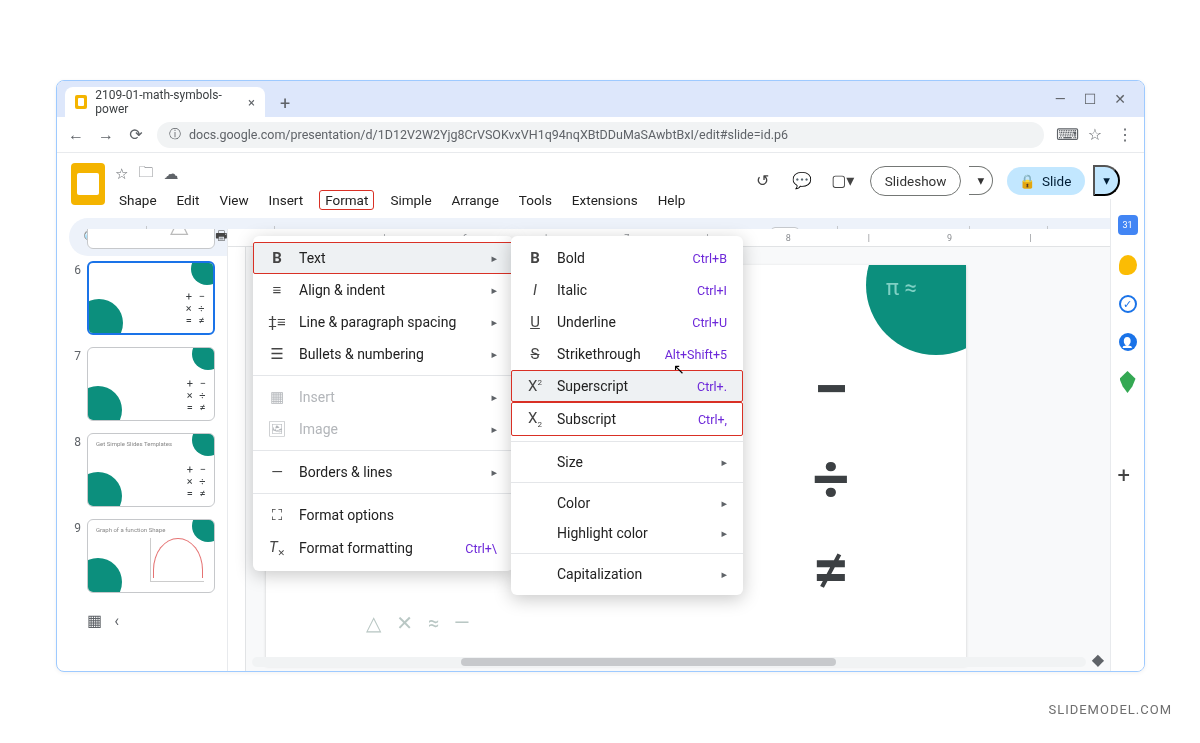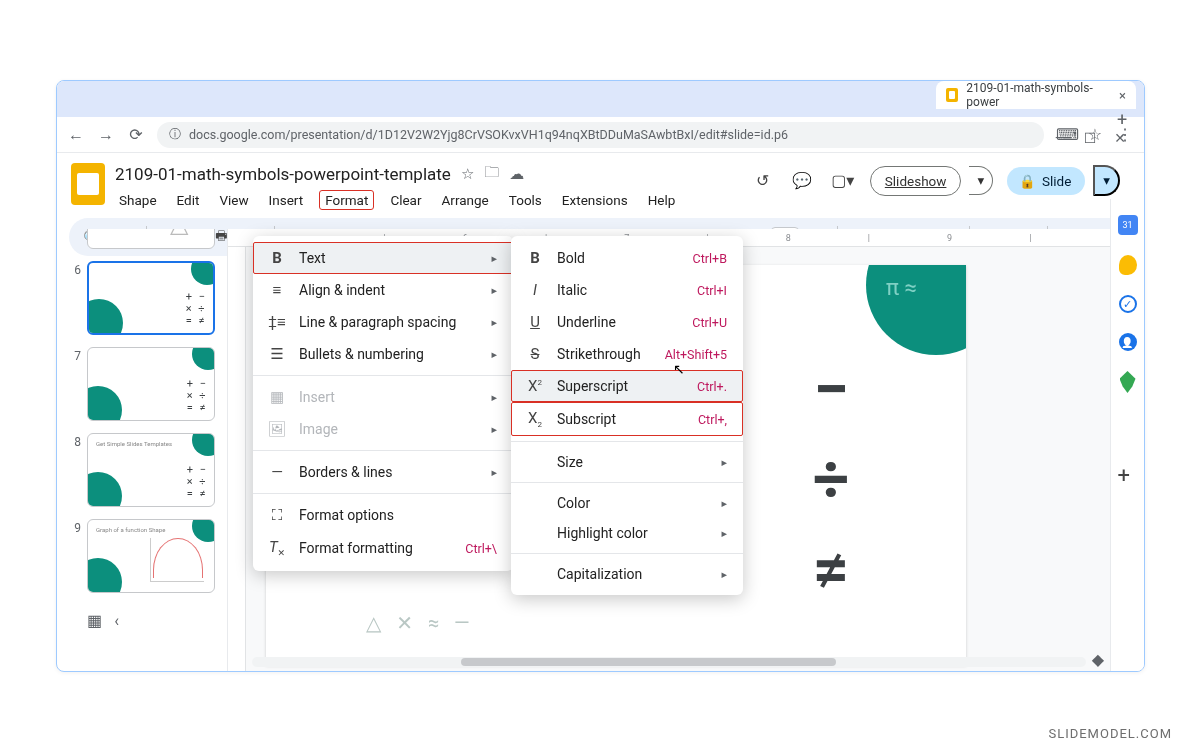--- a/index.html
+++ b/index.html
@@ -1,19 +1,19 @@
 <!DOCTYPE html>
 <html><head>
 <meta charset="utf-8">
 <style>
   * { box-sizing: border-box; margin: 0; padding: 0; font-family: "Google Sans", Roboto, Arial, sans-serif; }
   body { background: #fff; width: 1200px; height: 743px; position: relative; overflow: hidden; }
   .frame { position: absolute; left: 56px; top: 80px; width: 1089px; height: 592px; border: 1px solid #9ecaff; border-radius: 8px; background: #fff; box-shadow: 0 1px 4px rgba(0,0,0,.06); overflow: hidden; }
   
-  .tabbar { height: 36px; background: #dde7fb; display: flex; align-items: flex-end; padding: 0 8px; flex-direction: column; }
+  .tabbar { height: 36px; background: #dde7fb; display: flex; align-items: flex-end; padding: 0 8px; }
   .tab { background: #fff; border-radius: 8px 8px 0 0; height: 30px; display: flex; align-items: center; padding: 0 10px; gap: 8px; font-size: 12px; color: #3c4043; max-width: 200px; }
   .tab .favicon { width: 14px; height: 14px; background: #f4b400; border-radius: 2px; position: relative; }
   .tab .favicon::after { content: ""; position: absolute; inset: 3px; background: #fff; border-radius: 1px; }
   .tab .closex { color: #5f6368; font-size: 13px; margin-left: 4px; }
   .newtab { width: 28px; height: 28px; display: flex; align-items: center; justify-content: center; color: #5f6368; font-size: 18px; margin-left: 6px; }
   .winctl { margin-left: auto; display: flex; gap: 18px; padding-right: 10px; color: #5f6368; font-size: 14px; align-items: center; height: 36px; }
   .addrbar { height: 36px; border-bottom: 1px solid #e8eaed; display: flex; align-items: center; padding: 0 10px; gap: 12px; background: #fff; }
   .navicon { width: 18px; text-align: center; color: #5f6368; font-size: 16px; }
   .url { flex: 1; background: #f1f3f4; border-radius: 14px; height: 26px; display: flex; align-items: center; padding: 0 12px; font-size: 12.5px; color: #5f6368; gap: 8px; }
   .url .lock { font-size: 12px; }
@@ -23,21 +23,21 @@
   .applogo::after { content: ""; position: absolute; left: 6px; right: 6px; top: 10px; bottom: 10px; background: #fff; border-radius: 2px; }
   .titlecol { display: flex; flex-direction: column; gap: 2px; }
   .titlerow { display: flex; align-items: center; gap: 10px; }
   .doctitle { font-size: 17px; color: #222; }
   .titlerow .ticon { color: #5f6368; font-size: 15px; }
   .menubar { display: flex; gap: 12px; font-size: 13.5px; color: #222; padding-top: 2px; }
   .menubar span { padding: 2px 4px; }
   .menubar .active { border: 1.5px solid #d93025; border-radius: 3px; padding: 1px 5px; }
   .hdractions { margin-left: auto; display: flex; align-items: center; gap: 14px; padding-right: 10px; padding-top: 4px; }
   .iconbtn { width: 26px; height: 26px; display: flex; align-items: center; justify-content: center; color: #444; border-radius: 50%; }
-  .pillbtn { border: 1px solid #747775; border-radius: 18px; padding: 6px 14px; font-size: 13.5px; color: #333; background: #fff; display: flex; align-items: center; gap: 6px; text-decoration: underline; }
+  .pillbtn { border: 1px solid #747775; border-radius: 18px; padding: 6px 14px; font-size: 13.5px; color: #333; background: #fff; display: flex; align-items: center; gap: 6px; }
   .splitdd { border: 1px solid #747775; border-left: none; border-radius: 0 18px 18px 0; margin-left: -6px; padding: 6px 8px 6px 8px; color: #333; background: #fff; }
   .sharebtn { background: #c2e7ff; border: none; border-radius: 18px; padding: 6px 14px 6px 12px; font-size: 13.5px; color: #001d35; display: flex; align-items: center; gap: 6px; }
   .sharedd { background: #c2e7ff; border-radius: 0 18px 18px 0; margin-left: -6px; padding: 6px 8px; color: #001d35; }
   
   .toolbar { background: #edf2fa; border-radius: 22px; margin: 8px 12px 0 12px; height: 38px; display: flex; align-items: center; padding: 0 10px; gap: 8px; font-size: 13px; color: #444; position: relative; }
   .toolbar .sep { width: 1px; height: 22px; background: #c5c8cc; margin: 0 2px; }
   .toolbar .tb { padding: 4px 4px; display: flex; align-items: center; gap: 3px; }
   .toolbar .rspacer { margin-left: auto; }
   .fontbox { border: none; background: transparent; padding: 4px 6px; display: flex; align-items: center; gap: 4px; }
   .sizebox { border: 1px solid #c5c8cc; border-radius: 4px; padding: 2px 6px; background: #fff; }
@@ -71,31 +71,31 @@
   .si.keep { background: #fbbc04; border-radius: 50% 50% 50% 6px; width:18px; height:20px; }
   .si.tasks { background:#fff; border:2px solid #1a73e8; border-radius:50%; width:18px; height:18px; position:relative;} .si.tasks::after{content:"✓"; color:#1a73e8; font-size:11px; position:absolute; inset:0; display:flex; align-items:center; justify-content:center;}
   .si.contacts { background:#1a73e8; border-radius:50%; width:18px; height:18px; position:relative;} .si.contacts::after{content:"👤"; font-size:10px; position:absolute; inset:0; display:flex; align-items:center; justify-content:center; filter:grayscale(1) brightness(3);}
   .si.maps { width:16px; height:22px; background:#34a853; clip-path: polygon(50% 0,100% 35%,80% 70%,50% 100%,20% 70%,0 35%); }
   .si.plus { color:#444; font-size:22px; }
   
   .menu { position: absolute; background: #fff; border-radius: 6px; box-shadow: 0 4px 18px rgba(0,0,0,.22); font-size: 14px; color: #222; padding: 6px 0; z-index: 50; }
   .menu .mi { display: flex; align-items: center; gap: 12px; padding: 7px 16px 7px 14px; position: relative; }
   .menu .mi .micon { width: 20px; text-align: center; color: #444; font-size: 15px; }
   .menu .mi .arrow { margin-left: auto; color: #5f6368; font-size: 11px; }
-  .menu .mi .sc { margin-left: auto; color: #be185d; font-size: 12.5px; }
+  .menu .mi .sc { margin-left: auto; color: #6d28d9; font-size: 12.5px; }
   .menu .mi.hover { background: #eef1f3; }
   .menu .mi.disabled { color: #b3b6ba; }
   .menu .mi.disabled .micon { color: #b3b6ba; }
   .menu hr { border: none; border-top: 1px solid #e4e6e9; margin: 5px 0; }
   .menu1 { left: 196px; top: 155px; width: 260px; }
   .menu2 { left: 454px; top: 155px; width: 232px; }
   .redbox { outline: 1.5px solid #d93025; outline-offset: -1px; border-radius: 2px; }
   .cursorptr { position: absolute; left:616px; top:280px; font-size:14px; color:#000; z-index:60; }
   
-  .wm { position: absolute; right: 28px; bottom: 2px; font-size: 13px; letter-spacing: 1px; color: #6e6e6e; }
+  .wm { position: absolute; right: 28px; bottom: 26px; font-size: 13px; letter-spacing: 1px; color: #6e6e6e; }
 </style>
 </head>
 <body>
 
 <div class="frame">
 
   <div class="tabbar">
     <div class="tab">
       <span class="favicon"></span>
       <span>2109-01-math-symbols-power</span>
@@ -119,32 +119,31 @@
     </div>
     <span class="navicon">⌨</span>
     <span class="navicon">☆</span>
     <span class="navicon">⋮</span>
   </div>
 
   <div class="apphdr">
     <div class="applogo"></div>
     <div class="titlecol">
       <div class="titlerow">
-        <span class="doctitle">2109-01-math-symbols-powerpoint-template</span>
         <span class="ticon">☆</span>
         <span class="ticon">🗀</span>
         <span class="ticon">☁</span>
       </div>
       <div class="menubar">
         <span>Shape</span>
         <span>Edit</span>
         <span>View</span>
         <span>Insert</span>
         <span class="active">Format</span>
-        <span>Clear</span>
+        <span>Simple</span>
         <span>Arrange</span>
         <span>Tools</span>
         <span>Extensions</span>
         <span>Help</span>
       </div>
     </div>
     <div class="hdractions">
       <span class="iconbtn">↺</span>
       <span class="iconbtn">💬</span>
       <span class="iconbtn">▢▾</span>

